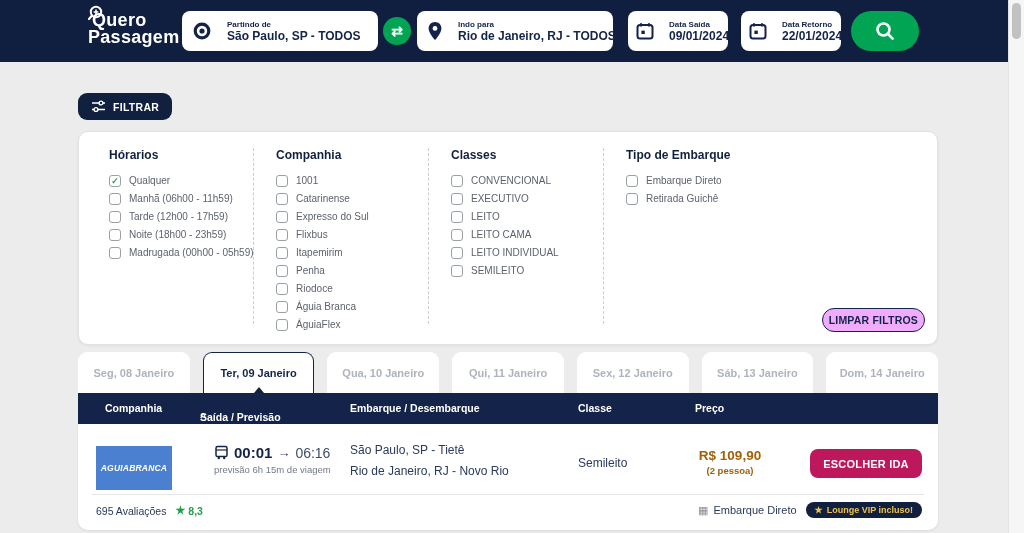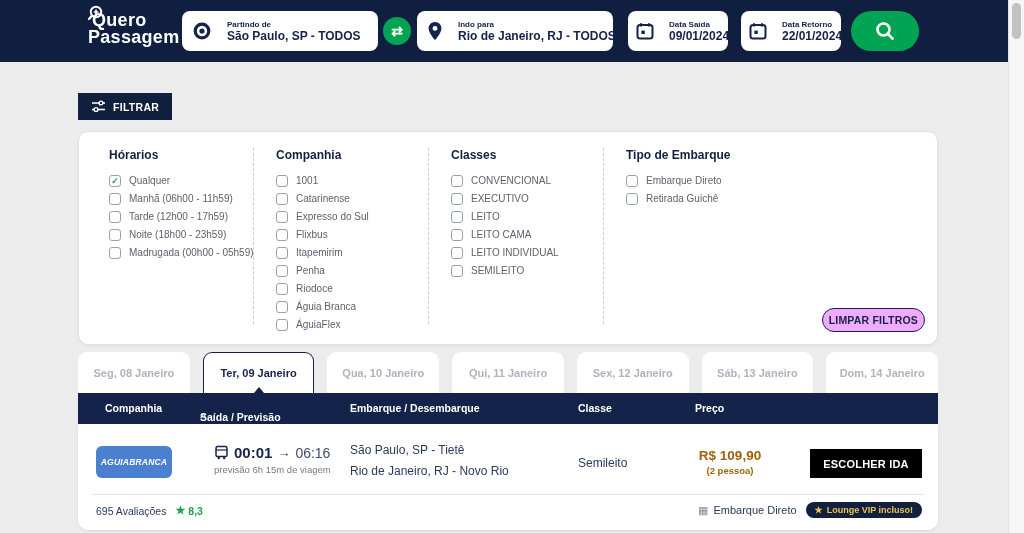--- a/index.html
+++ b/index.html
@@ -24,21 +24,21 @@
   .f-dout { left:628px; width:100px; padding:12px 8px; }
   .f-dback{ left:741px; width:100px; padding:0 8px; }
   .swap-btn { position:absolute; left:383px; top:17px; width:28px; height:28px; border-radius:50%;
     background:#00A453; color:#fff; display:flex; align-items:center; justify-content:center;
     font-size:14px; font-weight:700; border:none; cursor:pointer; }
   .search-btn { position:absolute; left:851px; top:11px; width:68px; height:40px; border-radius:20px;
     background:#00A453; border:none; display:flex; align-items:center; justify-content:center; cursor:pointer; }
 
   
   .filter-btn { position:absolute; left:78px; top:93px; height:27px; padding:0 13px;
-    background:#12203F; color:#fff; border:none; border-radius:0; display:flex; align-items:center;
+    background:#12203F; color:#fff; border:none; border-radius:9px; display:flex; align-items:center;
     gap:7px; font-size:10.5px; font-weight:700; letter-spacing:0.3px; cursor:pointer; }
 
   .filter-card { position:absolute; left:78px; top:131px; width:860px; height:214px; background:#fff;
     border:1px solid #E2E2E2; border-radius:10px; box-shadow:0 1px 3px rgba(0,0,0,0.06); }
   .fcol { position:absolute; top:16px; }
   .fcol h3 { font-size:12px; font-weight:800; color:#12203F; margin-bottom:12px; }
   .fcol-1 { left:30px; } .fcol-2 { left:197px; } .fcol-3 { left:372px; } .fcol-4 { left:547px; }
   .vdash { position:absolute; top:16px; bottom:20px; border-left:1px dashed #C9CDD4; }
   .vd1 { left:174px; } .vd2 { left:349px; } .vd3 { left:524px; }
   .fopt { display:flex; align-items:center; gap:8px; height:13px; margin-bottom:5px; cursor:pointer; }
@@ -63,36 +63,36 @@
   
   .rhead { position:absolute; left:78px; top:393px; width:860px; height:31px; background:#14234A;
     color:#fff; font-size:10.5px; font-weight:700; }
   .rhead span { position:absolute; top:9px; white-space:nowrap; }
   .c-comp { left:27px; } .c-saida { left:122px; cursor:pointer; } .c-emb { left:272px; }
   .c-classe { left:500px; } .c-preco { left:617px; }
 
   
   .rcard { position:absolute; left:78px; top:424px; width:860px; height:106px; background:#fff;
     border-radius:0 0 10px 10px; box-shadow:0 1px 3px rgba(0,0,0,0.08); }
-  .colog { position:absolute; left:18px; top:22px; width:76px; height:32px; background:#4B80D1;
+  .colog { position:absolute; left:18px; top:22px; width:76px; height:44px; background:#4B80D1;
     color:#fff; display:flex; align-items:center; justify-content:center; font-size:8.5px;
-    font-weight:800; font-style:italic; letter-spacing:0.2px; border-radius:6px; }
+    font-weight:800; font-style:italic; letter-spacing:0.2px; border-radius:0; }
   .timeblk { position:absolute; left:136px; top:20px; }
   .timeline { display:flex; align-items:center; gap:5px; color:#14234A; }
   .t-dep { font-size:15px; font-weight:800; }
   .t-arrow { font-size:13px; color:#3B4A66; }
   .t-arr { font-size:14px; font-weight:400; color:#3F4D68; }
   .t-note { font-size:9.5px; color:#737A86; margin-top:3px; }
   .stations { position:absolute; left:272px; top:16px; font-size:12px; color:#2A3A5C; line-height:21px; }
   .classe { position:absolute; left:500px; top:32px; font-size:12px; color:#2A3A5C; }
   .priceblk { position:absolute; left:572px; top:24px; width:160px; text-align:center; color:#a16207; }
   .price { font-size:13.5px; font-weight:800; }
   .price-note { font-size:9.5px; font-weight:700; margin-top:2px; }
-  .choose-btn { position:absolute; left:732px; top:25px; width:112px; height:29px; background:#000000;
-    border:none; border-radius:0; color:#fff; font-size:11px; font-weight:800; letter-spacing:0.2px;
+  .choose-btn { position:absolute; left:732px; top:25px; width:112px; height:29px; background:#be185d;
+    border:none; border-radius:8px; color:#fff; font-size:11px; font-weight:800; letter-spacing:0.2px;
     cursor:pointer; }
   .rdivider { position:absolute; left:14px; right:14px; top:70px; border-top:1px solid #E6E6E6; }
   .rfoot-l { position:absolute; left:18px; top:80px; display:flex; align-items:center; gap:9px; }
   .reviews { font-size:10.5px; color:#2A3A5C; }
   .rating { font-size:10.5px; font-weight:800; color:#1FA24C; display:flex; align-items:center; gap:3px; }
   .rating .st { font-size:11px; }
   .rfoot-r { position:absolute; right:16px; top:78px; display:flex; align-items:center; gap:9px; }
   .boarding { font-size:11px; color:#2A3A5C; display:flex; align-items:center; gap:5px; }
   .boarding .bg { color:#8A8F98; font-size:11px; }
   .vipbadge { background:#12203F; color:#F0C24B; font-size:9px; font-weight:800;

